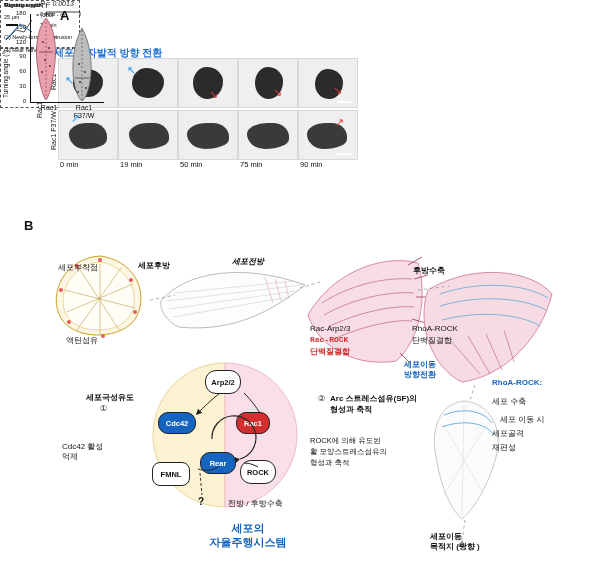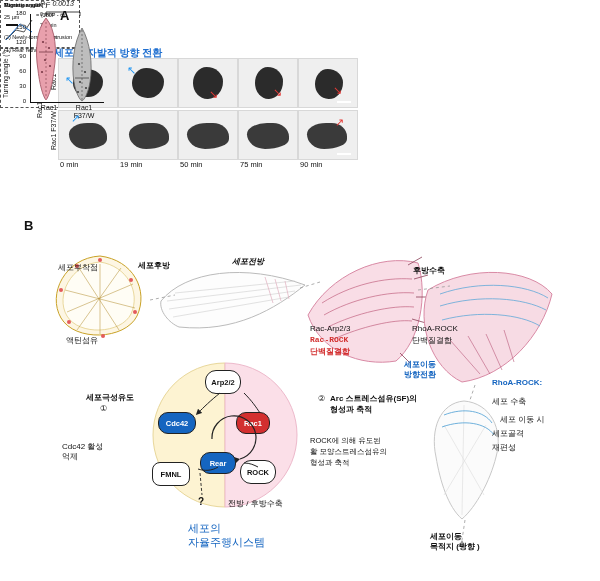--- a/index.html
+++ b/index.html
@@ -47,22 +47,22 @@
 
   .bl{position:absolute;font-size:8px;white-space:nowrap;}
   .bl-b{font-weight:bold;}
   .blue{color:#1565c0;}
   .red{color:#d32f2f;font-family:Liberation Mono, monospace;}
   .node{position:absolute;border-radius:50%;display:flex;align-items:center;justify-content:center;
         font-size:7.5px;font-weight:bold;color:#fff;border:1.5px solid #222;}
   .nodew{position:absolute;border-radius:50%;display:flex;align-items:center;justify-content:center;
         font-size:7.5px;font-weight:bold;color:#111;background:#fff;border:1.5px solid #222;}
 
-  #sysname{position:absolute;left:188px;top:322px;width:120px;
-           font-size:11px;font-weight:normal;color:#1565c0;line-height:1.25;}
+  #sysname{position:absolute;left:188px;top:322px;width:120px;text-align:center;
+           font-size:11px;font-weight:bold;color:#1565c0;line-height:1.25;}
 </style>
 </head>
 <body>
 
 <div class="panel" id="panelA">
 
   <div class="lbl" id="a-letter">A</div>
   <div class="lbl" id="a-sub-top">세포의 자발적 방향 전환</div>
 
   <div class="vrot" style="left:36px;top:118px;">Rac1</div>

